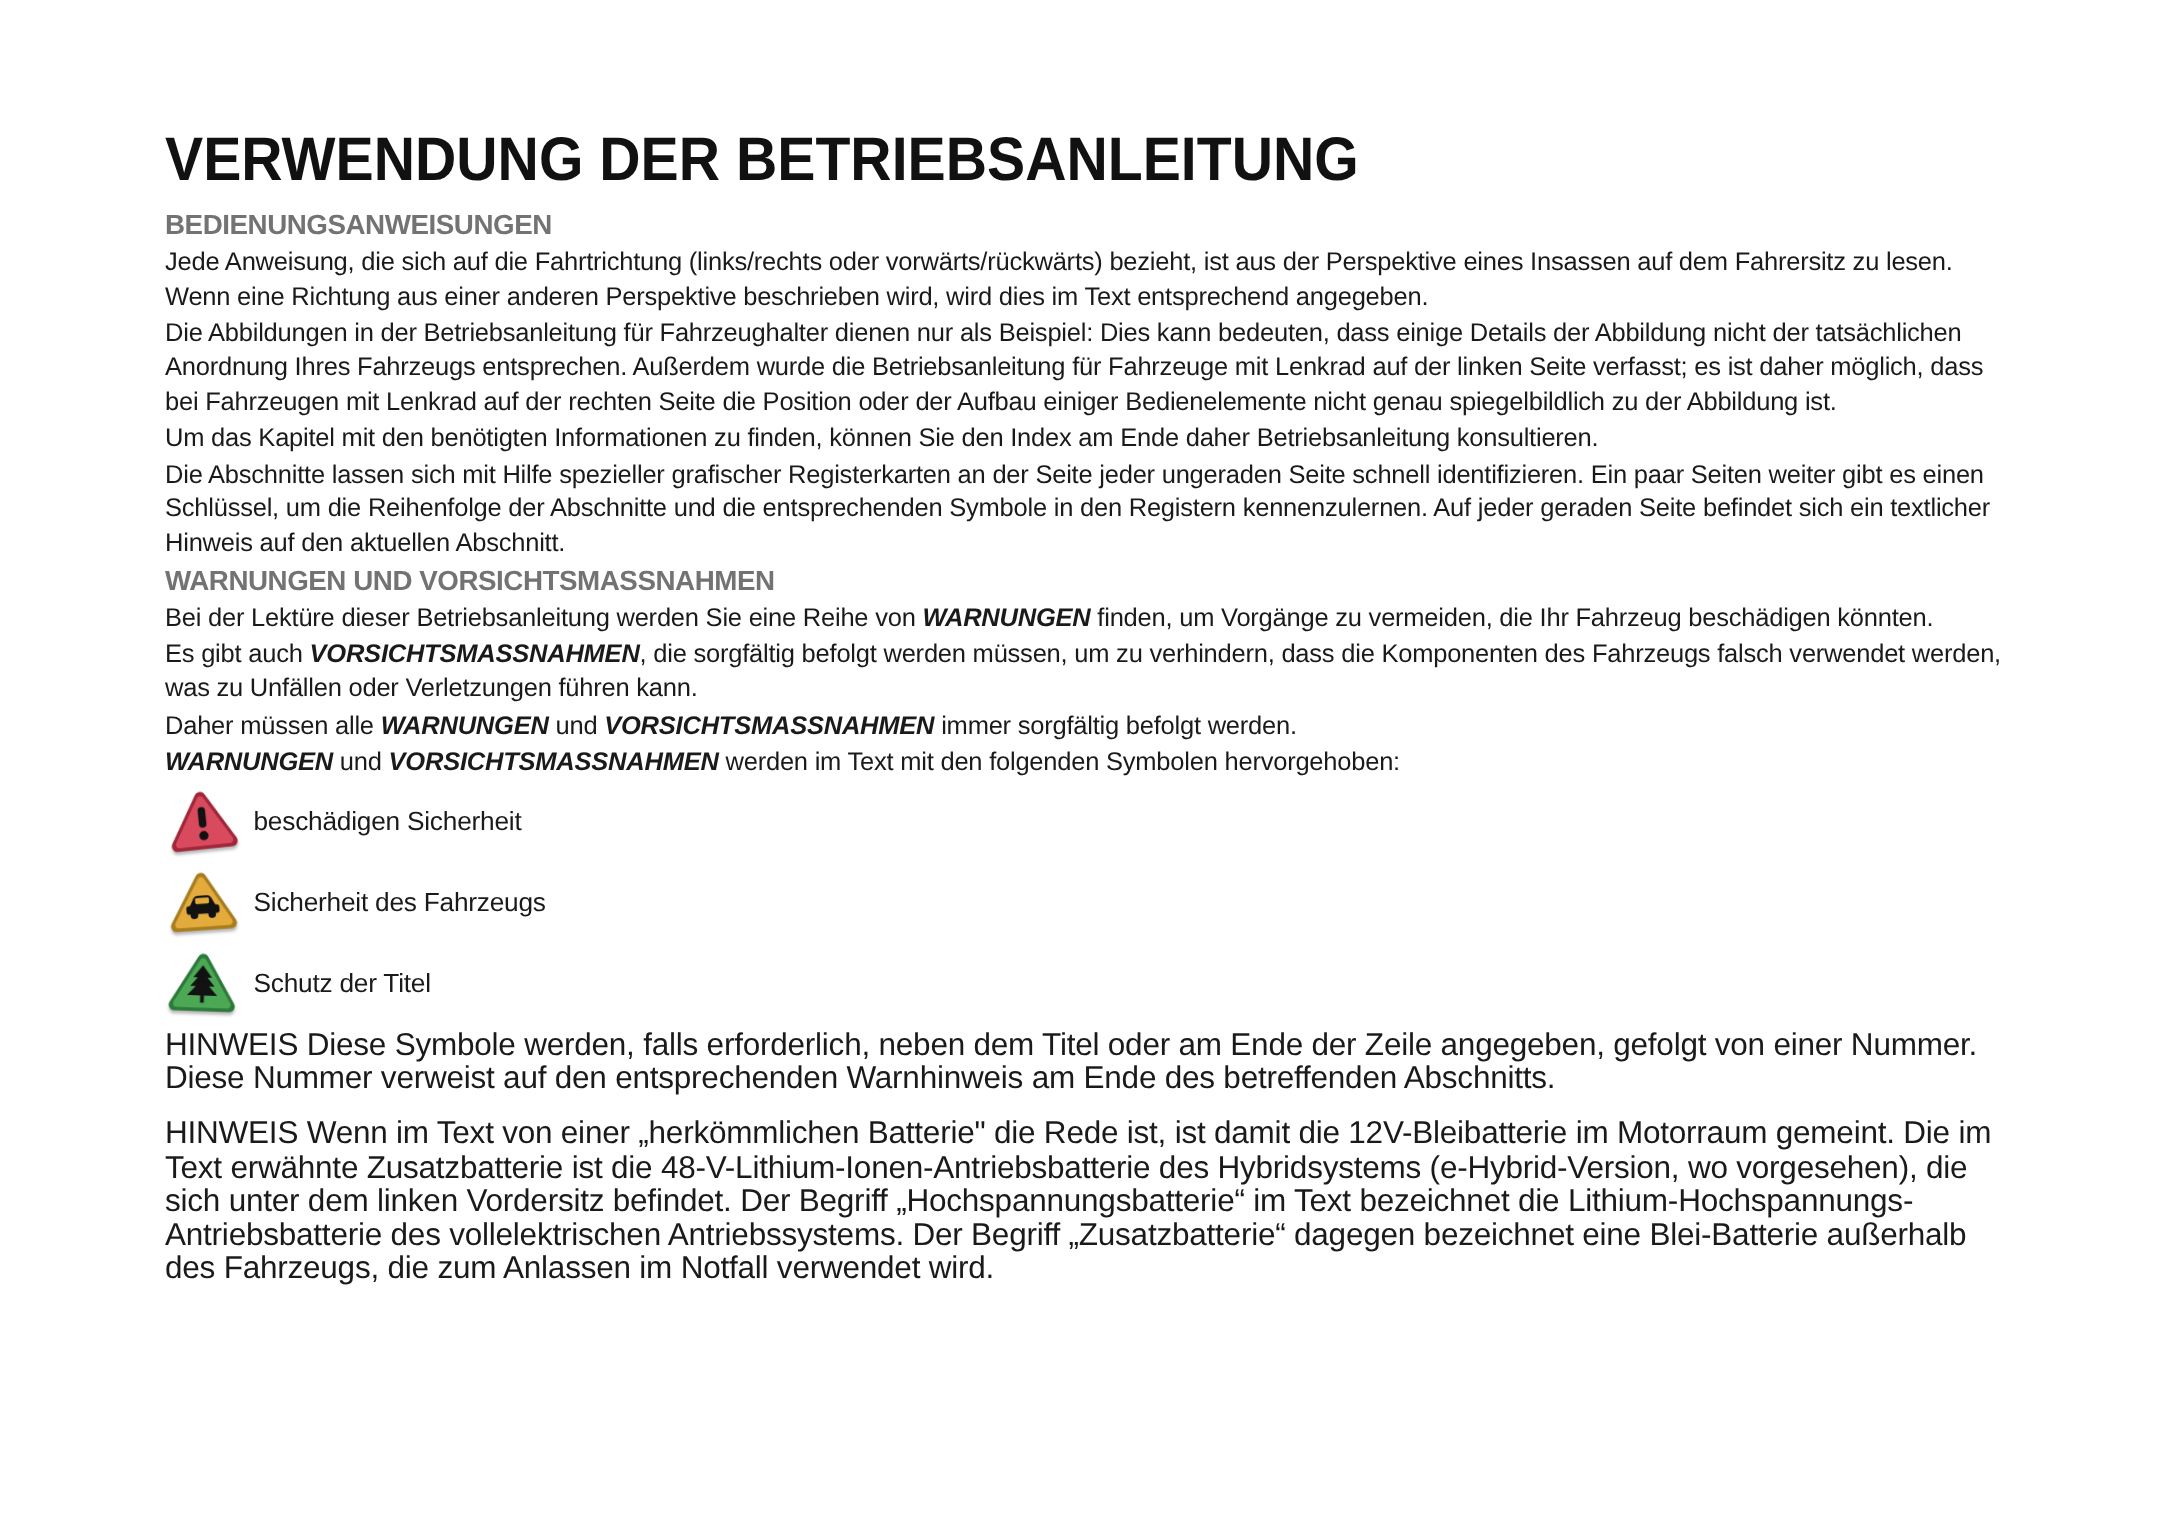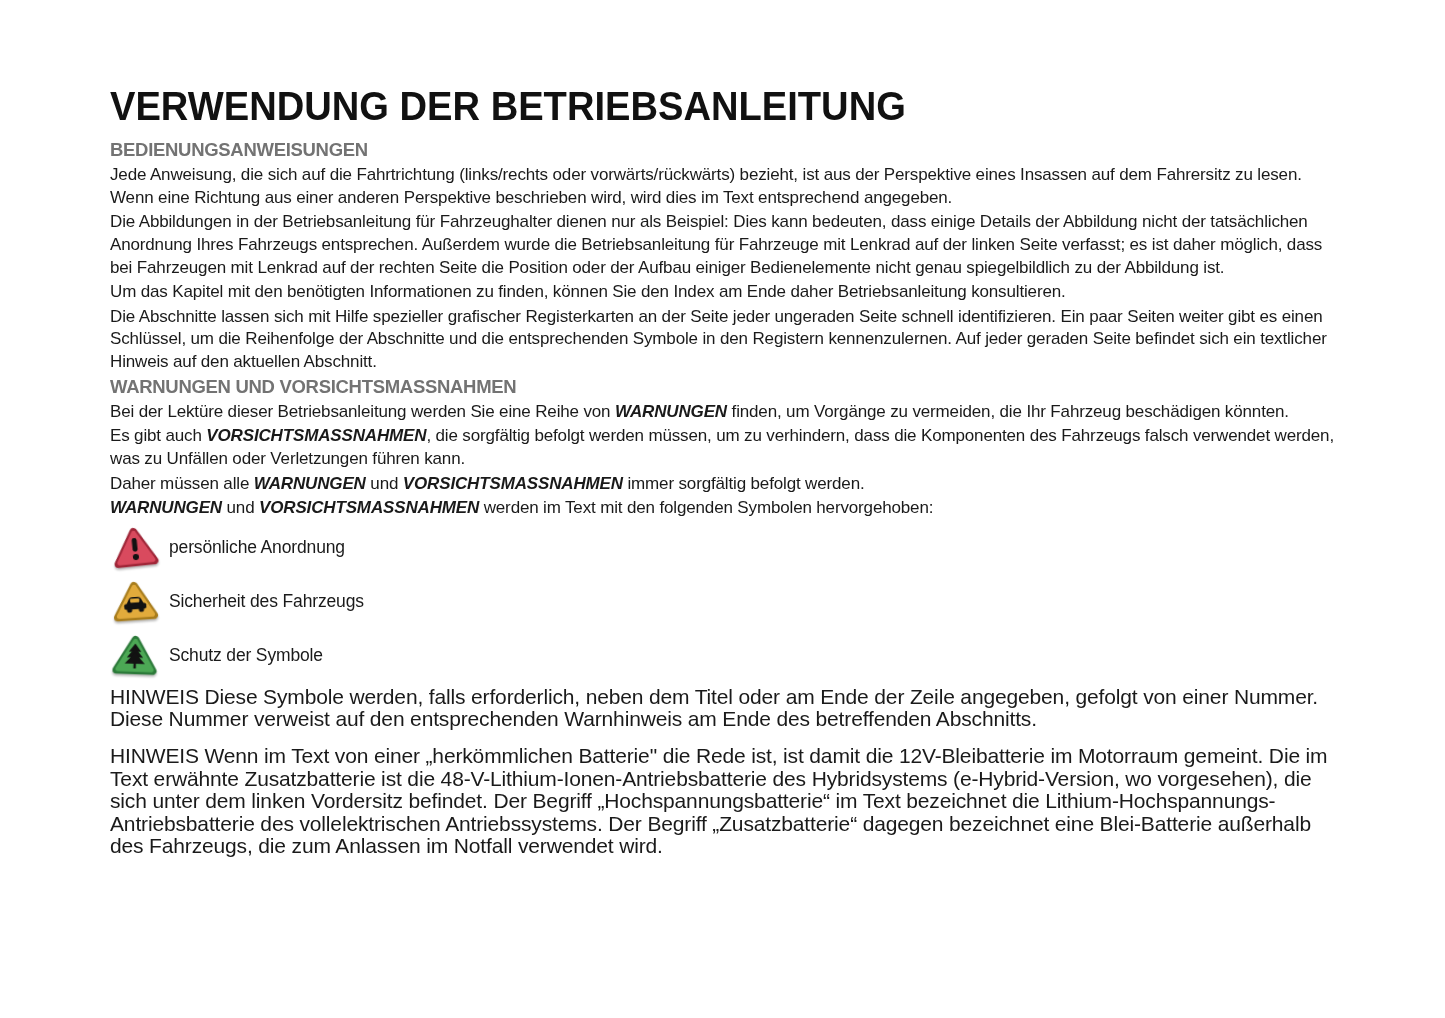--- a/index.html
+++ b/index.html
@@ -106,21 +106,21 @@
 
       <div class="symbol-row">
         <span class="sym">
           <svg width="46" height="46" viewBox="0 0 48 48" style="transform:rotate(-6deg)">
             <polygon points="24,7 43,39 5,39" stroke-width="8" stroke-linejoin="round" fill="#d94a5e" stroke="#a02638"></polygon>
             <polygon points="24,8.5 41.5,38 6.5,38" stroke-width="5" stroke-linejoin="round" fill="#d94a5e" stroke="#d94a5e"></polygon>
             <rect x="21.4" y="13.5" width="5.2" height="14.5" rx="2.6" fill="#121212"></rect>
             <circle cx="24" cy="33.5" r="3.2" fill="#121212"></circle>
           </svg>
         </span>
-        <span class="sym-label">persönliche Anordnung</span>
+        <span class="sym-label">beschädigen Sicherheit</span>
       </div>
 
       <div class="symbol-row">
         <span class="sym">
           <svg width="46" height="46" viewBox="0 0 48 48" style="transform:rotate(-4deg)">
             <polygon points="24,7 43,39 5,39" stroke-width="8" stroke-linejoin="round" fill="#e2ab3c" stroke="#a87d1d"></polygon>
             <polygon points="24,8.5 41.5,38 6.5,38" stroke-width="5" stroke-linejoin="round" fill="#e2ab3c" stroke="#e2ab3c"></polygon>
             <path d="M14.5,27 L17.8,20.5 Q18.8,18.8 21,18.8 L27,18.8 Q29.2,18.8 30.2,20.5 L33.5,27 Z" fill="#121212"></path>
             <rect x="12.5" y="25.5" width="23" height="6" rx="2" fill="#121212"></rect>
             <rect x="19" y="20.3" width="9.6" height="4.2" rx="1" fill="#e2ab3c"></rect>
@@ -135,21 +135,21 @@
         <span class="sym">
           <svg width="46" height="46" viewBox="0 0 48 48" style="transform:rotate(2deg)">
             <polygon points="24,7 43,39 5,39" stroke-width="8" stroke-linejoin="round" fill="#4ca855" stroke="#2c7a3a"></polygon>
             <polygon points="24,8.5 41.5,38 6.5,38" stroke-width="5" stroke-linejoin="round" fill="#4ca855" stroke="#4ca855"></polygon>
             <polygon points="24,11 30.5,19.5 17.5,19.5" fill="#121212"></polygon>
             <polygon points="24,15.5 32.5,25.5 15.5,25.5" fill="#121212"></polygon>
             <polygon points="24,20.5 34.5,32 13.5,32" fill="#121212"></polygon>
             <rect x="22.7" y="31" width="2.6" height="6" fill="#121212"></rect>
           </svg>
         </span>
-        <span class="sym-label">Schutz der Symbole</span>
+        <span class="sym-label">Schutz der Titel</span>
       </div>
 
     </div>
 
     <p class="note">HINWEIS Diese Symbole werden, falls erforderlich, neben dem Titel oder am Ende der Zeile angegeben, gefolgt von einer Nummer. Diese Nummer verweist auf den entsprechenden Warnhinweis am Ende des betreffenden Abschnitts.</p>
     <p class="note second">HINWEIS Wenn im Text von einer „herkömmlichen Batterie" die Rede ist, ist damit die 12V-Bleibatterie im Motorraum gemeint. Die im Text erwähnte Zusatzbatterie ist die 48-V-Lithium-Ionen-Antriebsbatterie des Hybridsystems (e-Hybrid-Version, wo vorgesehen), die sich unter dem linken Vordersitz befindet. Der Begriff „Hochspannungsbatterie“ im Text bezeichnet die Lithium-Hochspannungs-Antriebsbatterie des vollelektrischen Antriebssystems. Der Begriff „Zusatzbatterie“ dagegen bezeichnet eine Blei-Batterie außerhalb des Fahrzeugs, die zum Anlassen im Notfall verwendet wird.</p>
 
   </div>
 </div>
 

